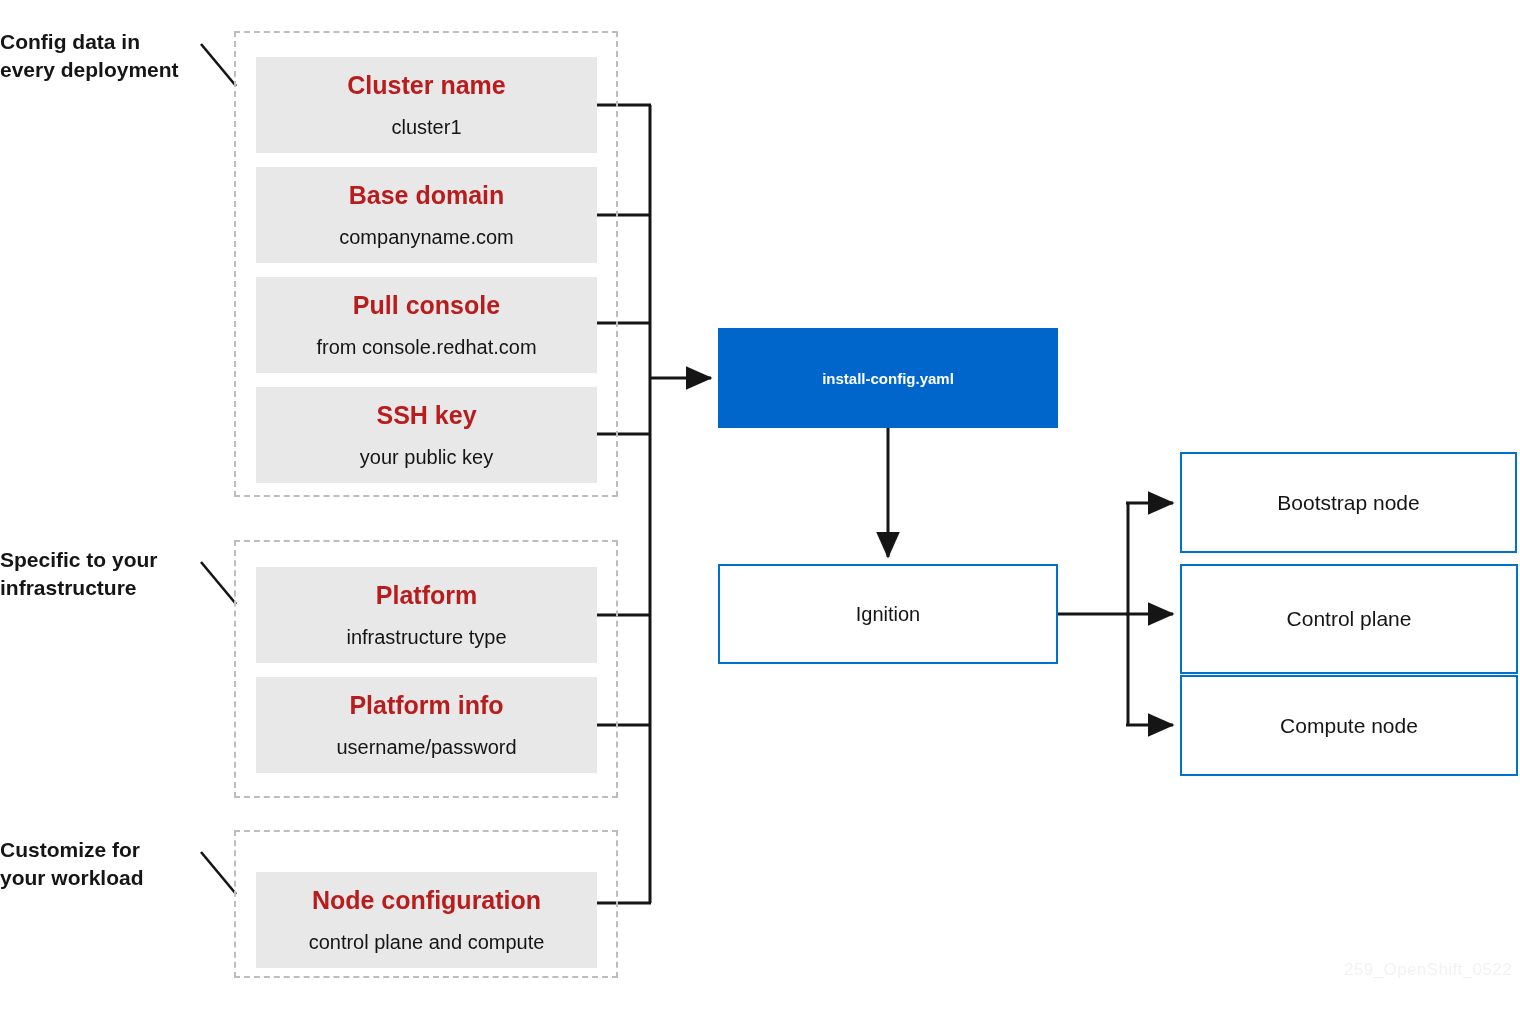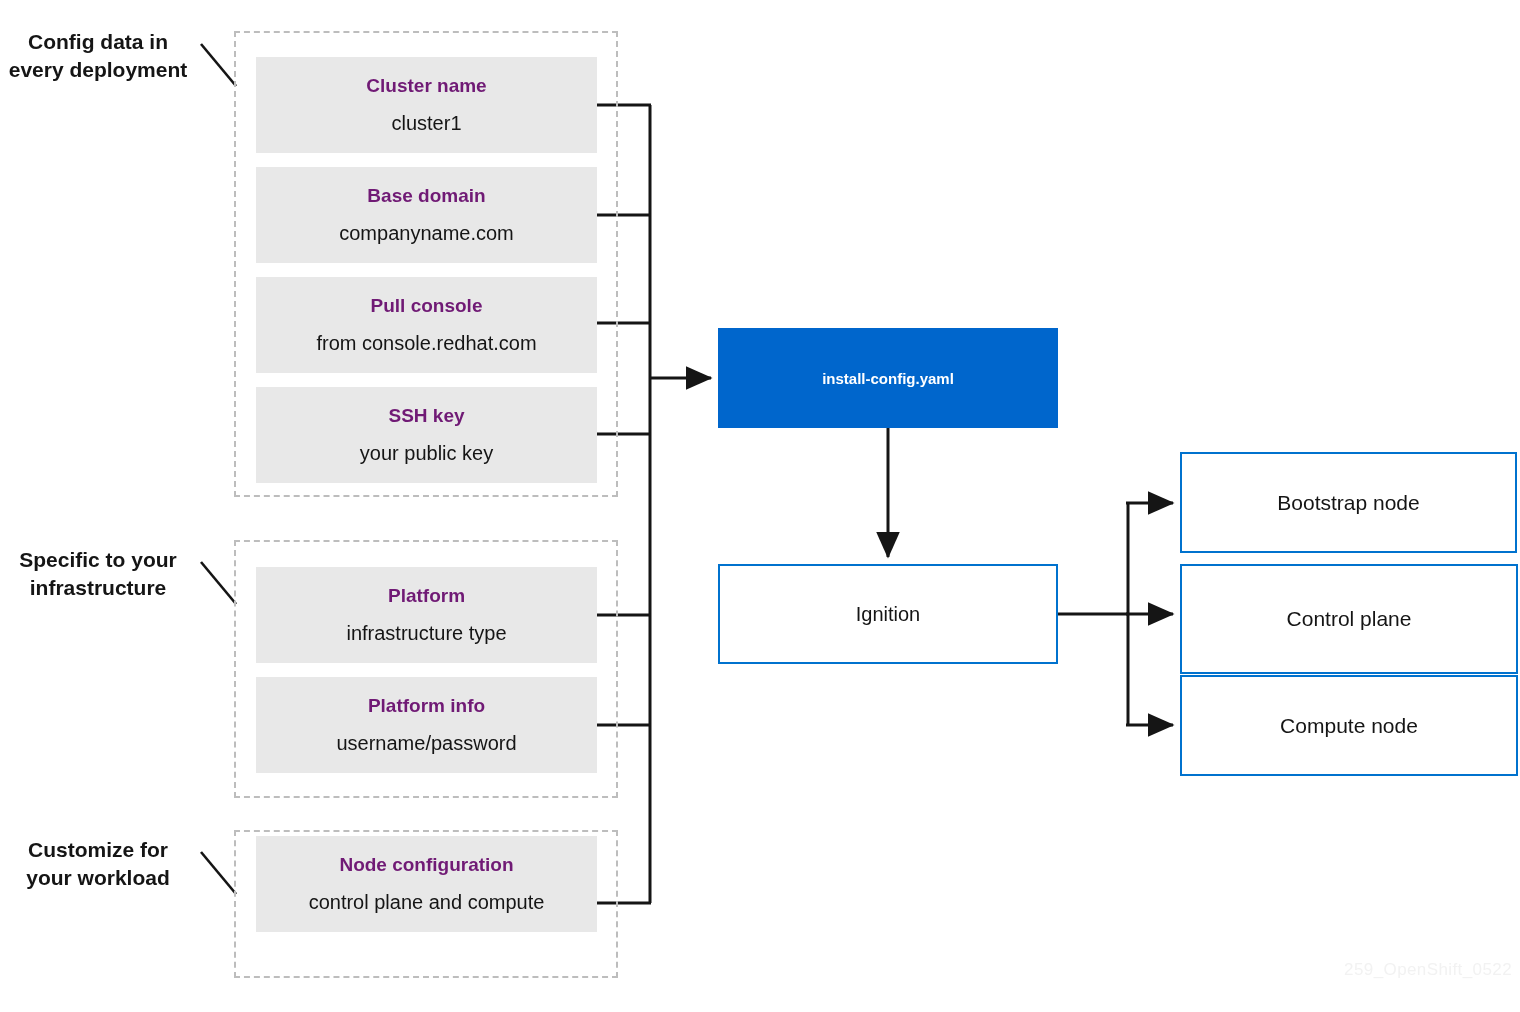--- a/index.html
+++ b/index.html
@@ -19,36 +19,36 @@
     position: absolute;
     border: 2px dashed #bdbdbd;
     box-sizing: border-box;
   }
   .group-label {
     position: absolute;
     font-size: 21px;
     font-weight: bold;
     color: #151515;
     line-height: 1.32;
-    text-align: center;
+    text-align: left;
     white-space: pre-line;
   }
   .config-card {
     position: absolute;
     background: #e8e8e8;
     box-sizing: border-box;
     display: flex;
     flex-direction: column;
     align-items: center;
     justify-content: center;
   }
   .config-card .title {
-    font-size: 19px;
+    font-size: 25px;
     font-weight: bold;
-    color: #701a75;
+    color: #b91c1c;
     line-height: 1.25;
   }
   .config-card .sub {
     font-size: 20px;
     font-weight: normal;
     color: #151515;
     line-height: 1.3;
     margin-top: 13px;
   }
   .blue-fill-box {
@@ -173,21 +173,21 @@
   <div class="config-card" style="left:256px; top:677px; width:341px; height:96px;">
     <div class="title">Platform info</div>
     <div class="sub">username/password</div>
   </div>
 
   <div class="group-label" style="left:0px; top:836px; width:196px;">Customize for
 your workload</div>
 
   <div class="group-box" style="left:234px; top:830px; width:384px; height:148px;"></div>
 
-  <div class="config-card" style="left:256px; top:836px; width:341px; height:96px;">
+  <div class="config-card" style="left:256px; top:872px; width:341px; height:96px;">
     <div class="title">Node configuration</div>
     <div class="sub">control plane and compute</div>
   </div>
 
   <div class="blue-fill-box" style="left:718px; top:328px; width:340px; height:100px;">
     <div class="label">install-config.yaml</div>
   </div>
 
   <div class="blue-outline-box" style="left:718px; top:564px; width:340px; height:100px;">
     <div class="label">Ignition</div>

